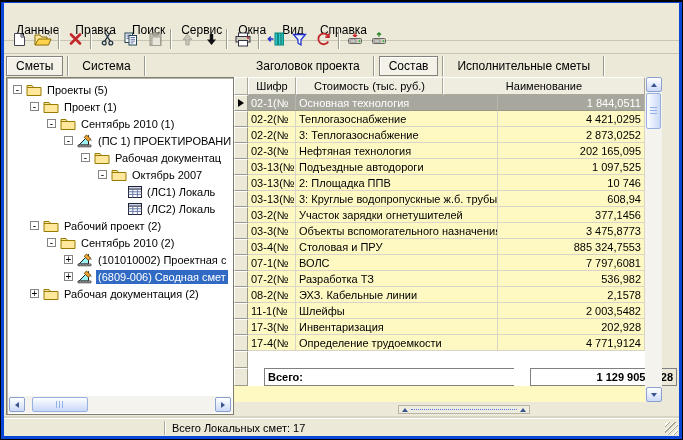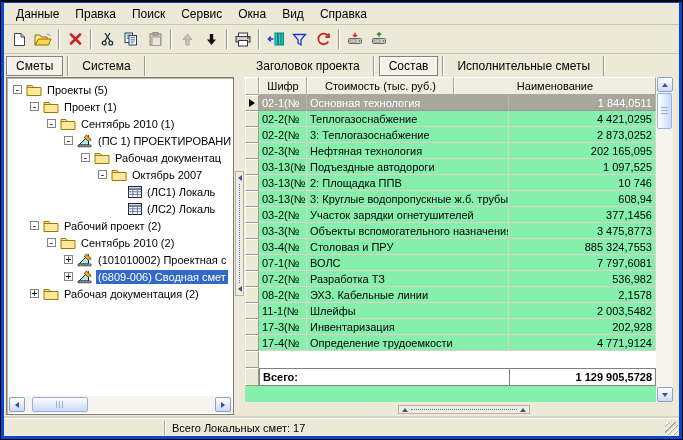--- a/index.html
+++ b/index.html
@@ -3,21 +3,21 @@
 <meta charset="utf-8">
 <style>
   html,body{margin:0;padding:0;background:#6b6b6b;}
   *{box-sizing:border-box;}
   #frame{position:relative;width:683px;height:440px;background:#000;}
   #blue{position:absolute;left:1px;right:1px;top:2px;bottom:1px;background:#0A46D6;}
   #window{position:absolute;left:3px;right:3px;top:1px;bottom:3px;background:#ECE9D8;
     font-family:"Liberation Sans",sans-serif;font-size:11px;color:#000;overflow:hidden;}
 
   
-  .menubar{position:absolute;left:0;right:0;top:0;height:22px;display:flex;align-items:center;
+  .menubar{position:absolute;left:0;right:0;top:16px;height:22px;display:flex;align-items:center;
     border-bottom:1px solid #C9C5B5;padding-left:4px;}
   .menuitem{padding:3px 8px;font-size:12px;cursor:default;}
 
   
   .toolbar{position:absolute;left:0;right:0;top:22px;height:29px;display:flex;align-items:center;
     border-bottom:1px solid #C9C5B5;padding-left:3px;}
   .tbbtn{width:24px;height:23px;display:flex;align-items:center;justify-content:center;}
   .tbbtn.disabled{opacity:.9;}
   .tbsep{width:2px;height:20px;border-left:1px solid #9C9A8C;border-right:1px solid #FFF;margin:0 3px;}
   .tbicon{display:flex;align-items:center;justify-content:center;}
@@ -60,38 +60,38 @@
   
   .vsplit{position:absolute;left:231px;top:168px;width:9px;height:125px;background:#EFEDE0;
     border:1px solid #B8B4A4;display:flex;flex-direction:column;align-items:center;padding:3px 0;}
   .vsplit .dots{flex:1;width:0;border-left:1px dotted #4A74D8;margin:3px 0;}
   
   .hsplit{position:absolute;left:394px;top:402px;width:132px;height:9px;background:#EFEDE0;
     border:1px solid #B8B4A4;display:flex;align-items:center;padding:0 3px;}
   .hsplit .dots{flex:1;height:0;border-top:1px dotted #4A74D8;margin:0 3px;}
 
   
-  .table-panel{position:absolute;left:241px;top:74px;width:428px;height:325px;background:#86efac;}
+  .table-panel{position:absolute;left:230px;top:74px;width:428px;height:325px;background:#fef9c3;}
   .thead{display:flex;height:18px;}
   .th{background:#EFEDE0;border-top:1px solid #FFF;border-left:1px solid #FFF;
     border-right:1px solid #ACA899;border-bottom:1px solid #ACA899;
     display:flex;align-items:center;justify-content:center;overflow:hidden;white-space:nowrap;}
   .trow{display:flex;height:16px;}
   .ind{width:14px;flex:none;background:#ECE9D8;border-top:1px solid #FFF;border-left:1px solid #FFF;
     border-right:1px solid #9C9A8C;border-bottom:1px solid #9C9A8C;display:flex;align-items:center;justify-content:center;}
   .cur{width:0;height:0;border-top:4px solid transparent;border-bottom:4px solid transparent;border-left:6px solid #000;}
   .td{border-right:1px solid #D8D4C8;border-bottom:1px solid #D8D4C8;padding:0 3px;
     white-space:nowrap;overflow:hidden;line-height:14px;display:flex;align-items:center;}
   .c1{width:48px;flex:none;}
   .c2{width:202px;flex:none;}
   .c3{width:147px;flex:none;justify-content:flex-end;}
   .trow.selected .td{background:#A8A79D;color:#FFF;border-right-color:#B8B7AD;border-bottom-color:#98978D;}
   .filler{display:flex;height:17px;}
   .filler .blank{flex:1;background:#FFF;}
-  .tfoot{display:flex;height:18px;background:#FFF;}
+  .tfoot{display:flex;height:18px;background:#FFF;gap:16px;}
   .fcell{border:1px solid #808080;display:flex;align-items:center;padding:0 3px;white-space:nowrap;overflow:hidden;}
   .flabel{width:250px;flex:none;font-weight:bold;border-right:none;}
   .fvalue{width:147px;flex:none;justify-content:flex-end;font-weight:bold;}
   .vscroll{position:absolute;right:0;top:0;width:17px;height:325px;background:#F4F3EE;
     display:flex;flex-direction:column;align-items:center;}
   .sbthumb-v{width:15px;height:36px;border:1px solid #98B0E0;border-radius:2px;
     background:linear-gradient(90deg,#FDFEFF,#C9D8F8);margin-top:1px;display:flex;align-items:center;justify-content:center;}
 
   
   .statusbar{position:absolute;left:0;right:0;bottom:0;height:18px;background:#ECE9D8;

